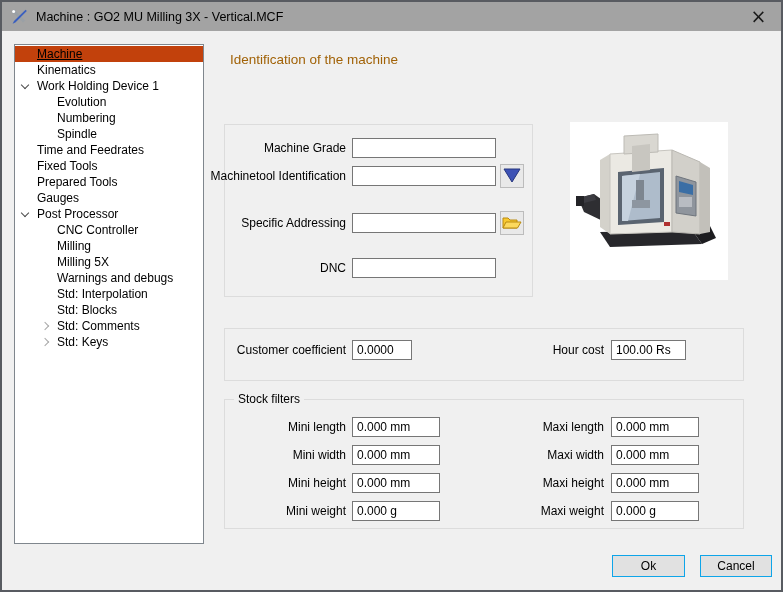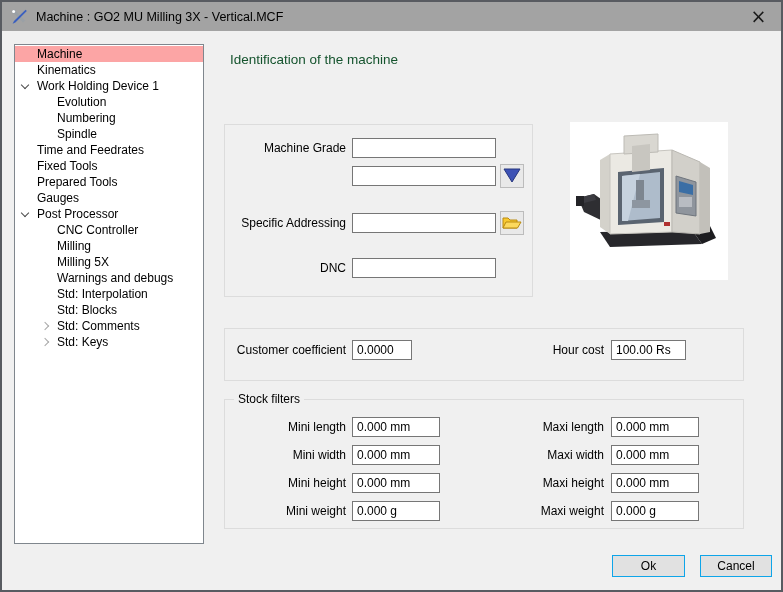--- a/index.html
+++ b/index.html
@@ -30,37 +30,37 @@
     font-family: "DejaVu Sans", sans-serif;
   }
 
   
   .tree {
     position: absolute; left: 12px; top: 42px; width: 190px; height: 500px;
     background: #fff; border: 1px solid #7f868d;
     overflow: hidden; padding-top: 1px;
   }
   .tree-item { position: relative; height: 16px; line-height: 16px; white-space: nowrap; cursor: default; }
-  .tree-item.selected { background: #fca5a5; }
+  .tree-item.selected { background: #c2410c; text-decoration: underline; }
   .tree-label { display: block; }
   .lvl0 .tree-label { padding-left: 22px; }
   .lvl1 .tree-label { padding-left: 42px; }
   .chev {
     position: absolute; top: 4px; width: 6px; height: 6px;
     border-right: 1.6px solid #444; border-bottom: 1.6px solid #444;
   }
   .lvl0 .chev { left: 7px; }
   .lvl1 .chev { left: 27px; }
   .chev-down  { transform: rotate(45deg); border-color: #4a4a4a; }
   .chev-right { transform: rotate(-45deg); border-color: #a8a8a8; top: 5px; }
 
   
   .heading {
     position: absolute; left: 228px; top: 50px;
-    font-size: 13.5px; color: #14532d;
+    font-size: 13.5px; color: #a16207;
   }
 
   .groupbox { position: absolute; border: 1px solid #dcdcdc; }
   .gb-ident  { left: 222px; top: 122px; width: 309px; height: 173px; }
   .gb-costs  { left: 222px; top: 326px; width: 520px; height: 53px; }
   .gb-stock  { left: 222px; top: 397px; width: 520px; height: 130px; }
   .gb-legend {
     position: absolute; left: 9px; top: -8px;
     background: #f0f0f0; padding: 0 4px; font-size: 12px;
   }
@@ -217,20 +217,21 @@
       <span class="tree-label">Std: Keys</span>
     </div>
     </div>
 
   <div class="heading">Identification of the machine</div>
 
   <div class="groupbox gb-ident">
     <span class="fld-label l-grade">Machine Grade</span>
     <input class="txt i-grade" value="" style="">
 
+    <span class="fld-label l-mti">Machinetool Identification</span>
     <input class="txt i-mti" value="" style="">
     <button class="sq-btn b-mti">
       <svg width="18" height="16" viewBox="0 0 18 16">
         <polygon points="1,1 17,1 9,14" fill="#3d52b5" stroke="#27367e" stroke-width="1"></polygon>
       </svg>
     </button>
 
     <span class="fld-label l-addr">Specific Addressing</span>
     <input class="txt i-addr" value="" style="">
     <button class="sq-btn b-addr">

